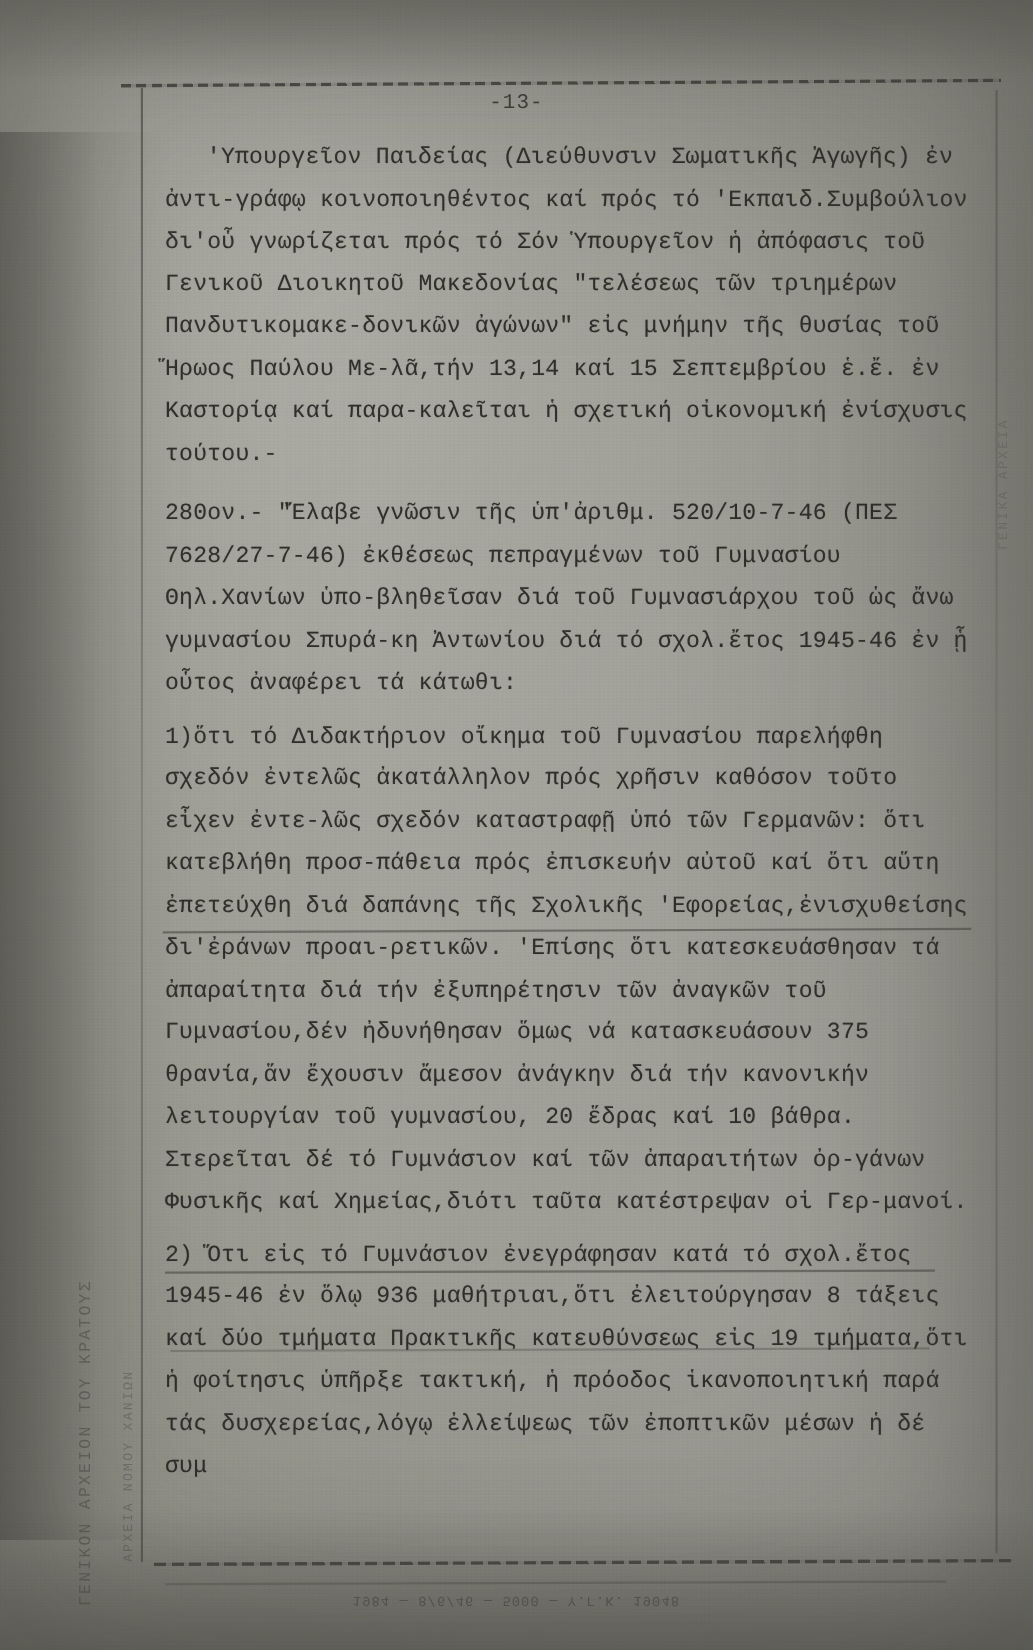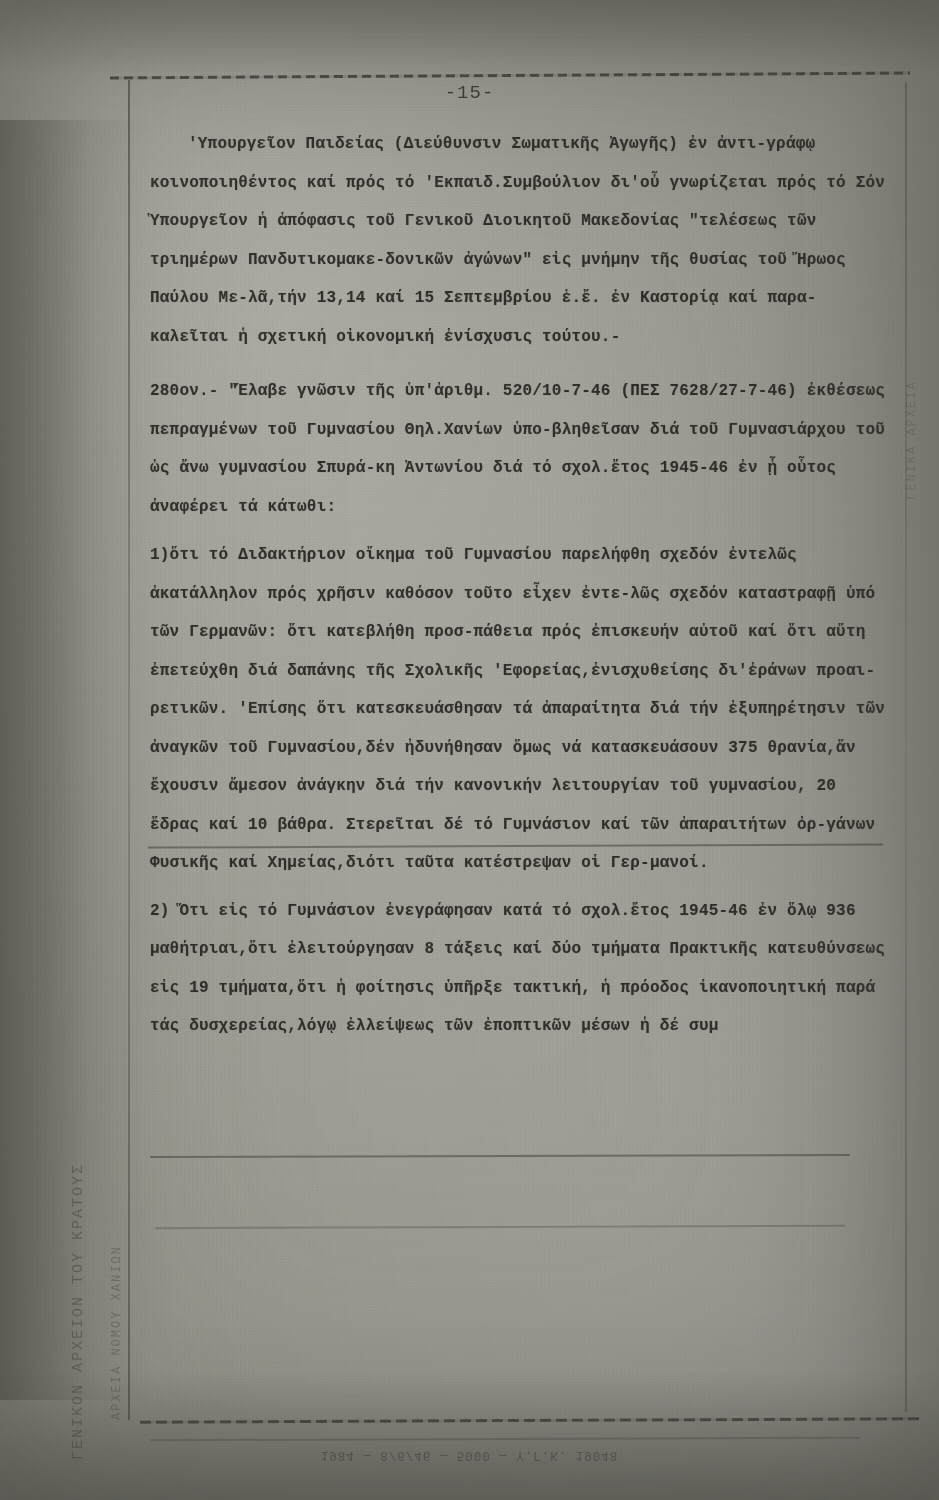--- a/index.html
+++ b/index.html
@@ -102,26 +102,25 @@
     color: #262521;
     opacity: 0.82;
   }
 
   .body-text {
     position: absolute;
     left: 150px;
     top: 125px;
     width: 740px;
     color: #211f1c;
-    font-size: 16px;
+    font-size: 21px;
     line-height: 38.5px;
     letter-spacing: 0.2px;
     opacity: 0.88;
     text-shadow: 0 0 1px rgba(30,28,25,0.35);
-    font-weight: bold;
   }
   .para {
     margin: 0 0 9px 0;
     white-space: pre-wrap;
   }
   .para.indent1 { text-indent: 38px; }
   .para.p2 { margin-top: 16px; }
   .para.p3 { margin-top: 10px; }
 
   
@@ -185,21 +184,21 @@
 
   <div class="smudge-top"></div>
   <div class="smudge-left"></div>
   <div class="smudge-bottom"></div>
 
   <div class="scan-line-top"></div>
   <div class="edge-left-line"></div>
   <div class="edge-right-line"></div>
   <div class="scan-line-bottom"></div>
 
-  <div class="pagenum">-15-</div>
+  <div class="pagenum">-13-</div>
 
   <div class="body-text">
     <p class="para indent1 p1">'Υπουργεῖον Παιδείας (Διεύθυνσιν Σωματικῆς Ἀγωγῆς) ἐν ἀντι-γράφῳ κοινοποιηθέντος καί πρός τό 'Εκπαιδ.Συμβούλιον δι'οὗ γνωρίζεται πρός τό Σόν Ὑπουργεῖον ἡ ἀπόφασις τοῦ Γενικοῦ Διοικητοῦ Μακεδονίας "τελέσεως τῶν τριημέρων Πανδυτικομακε-δονικῶν ἀγώνων" εἰς μνήμην τῆς θυσίας τοῦ Ἥρωος Παύλου Με-λᾶ,τήν 13,14 καί 15 Σεπτεμβρίου ἑ.ἔ. ἐν Καστορίᾳ καί παρα-καλεῖται ἡ σχετική οἰκονομική ἐνίσχυσις τούτου.-</p>
     <p class="para p2">280ον.- "Ἔλαβε γνῶσιν τῆς ὑπ'ἀριθμ. 520/10-7-46 (ΠΕΣ 7628/27-7-46) ἐκθέσεως πεπραγμένων τοῦ Γυμνασίου Θηλ.Χανίων ὑπο-βληθεῖσαν διά τοῦ Γυμνασιάρχου τοῦ ὡς ἄνω γυμνασίου Σπυρά-κη Ἀντωνίου διά τό σχολ.ἔτος 1945-46 ἐν ᾗ οὗτος ἀναφέρει τά κάτωθι:</p>
     <p class="para p3">1)ὅτι τό Διδακτήριον οἴκημα τοῦ Γυμνασίου παρελήφθη σχεδόν ἐντελῶς ἀκατάλληλον πρός χρῆσιν καθόσον τοῦτο εἶχεν ἐντε-λῶς σχεδόν καταστραφῇ ὑπό τῶν Γερμανῶν: ὅτι κατεβλήθη προσ-πάθεια πρός ἐπισκευήν αὐτοῦ καί ὅτι αὕτη ἐπετεύχθη διά δαπάνης τῆς Σχολικῆς 'Εφορείας,ἐνισχυθείσης δι'ἐράνων προαι-ρετικῶν. 'Επίσης ὅτι κατεσκευάσθησαν τά ἀπαραίτητα διά τήν ἐξυπηρέτησιν τῶν ἀναγκῶν τοῦ Γυμνασίου,δέν ἠδυνήθησαν ὅμως νά κατασκευάσουν 375 θρανία,ἅν ἔχουσιν ἄμεσον ἀνάγκην διά τήν κανονικήν λειτουργίαν τοῦ γυμνασίου, 20 ἕδρας καί 10 βάθρα. Στερεῖται δέ τό Γυμνάσιον καί τῶν ἀπαραιτήτων ὀρ-γάνων Φυσικῆς καί Χημείας,διότι ταῦτα κατέστρεψαν οἱ Γερ-μανοί.</p>
     <p class="para p4">2) Ὅτι εἰς τό Γυμνάσιον ἐνεγράφησαν κατά τό σχολ.ἔτος 1945-46 ἐν ὅλῳ 936 μαθήτριαι,ὅτι ἐλειτούργησαν 8 τάξεις καί δύο τμήματα Πρακτικῆς κατευθύνσεως εἰς 19 τμήματα,ὅτι ἡ φοίτησις ὑπῆρξε τακτική, ἡ πρόοδος ἱκανοποιητική παρά τάς δυσχερείας,λόγῳ ἐλλείψεως τῶν ἐποπτικῶν μέσων ἡ δέ συμ</p>
   </div>
 
   <div class="strike s1"></div>
   <div class="strike s2"></div>

